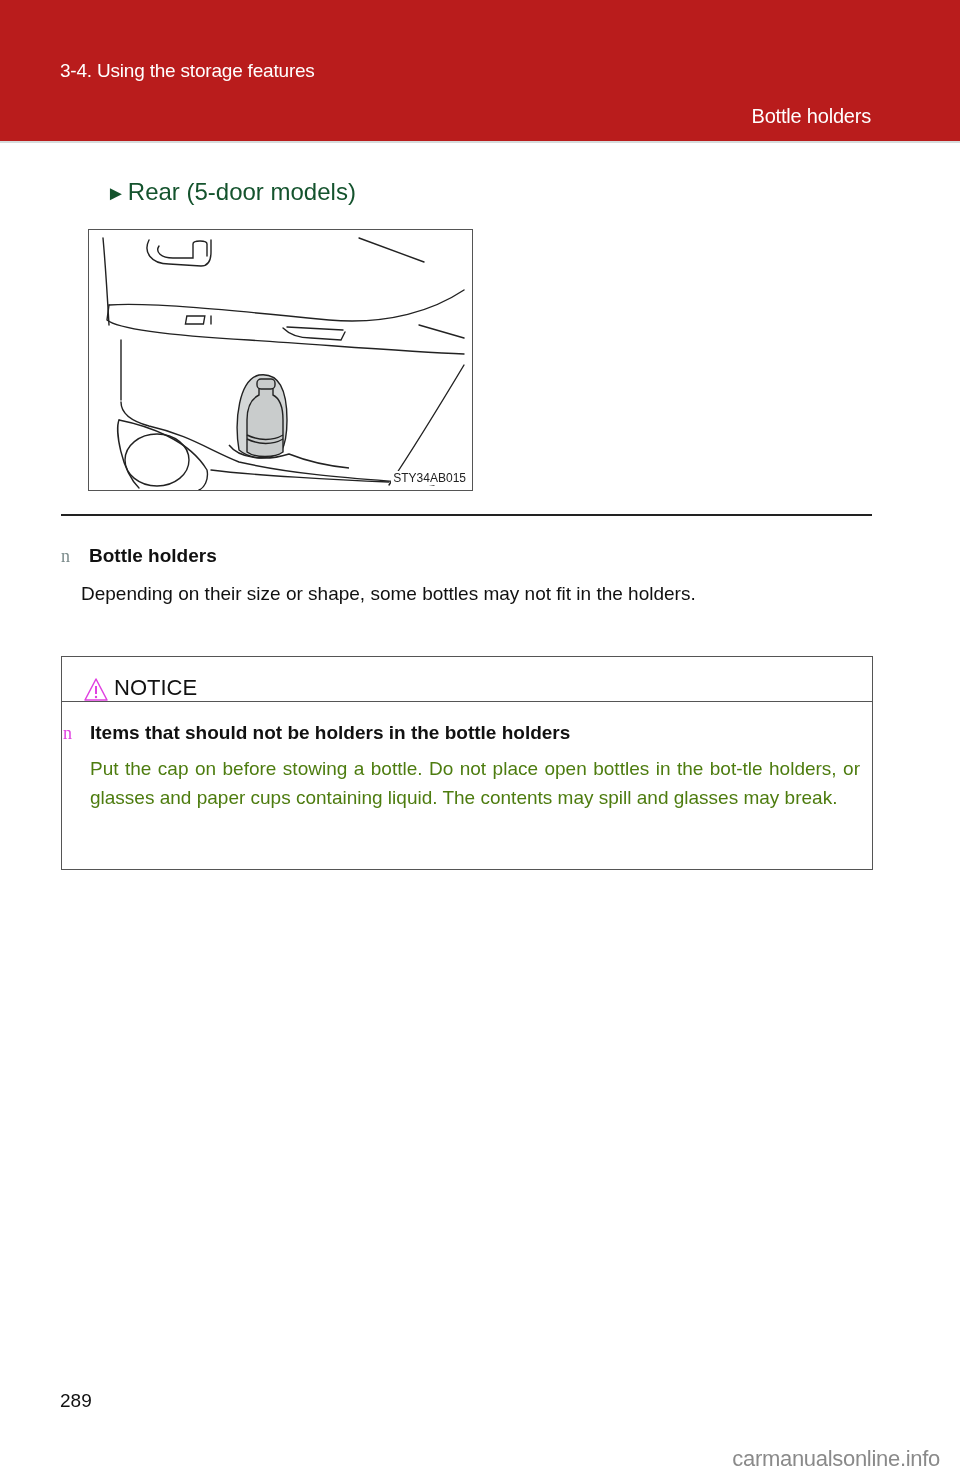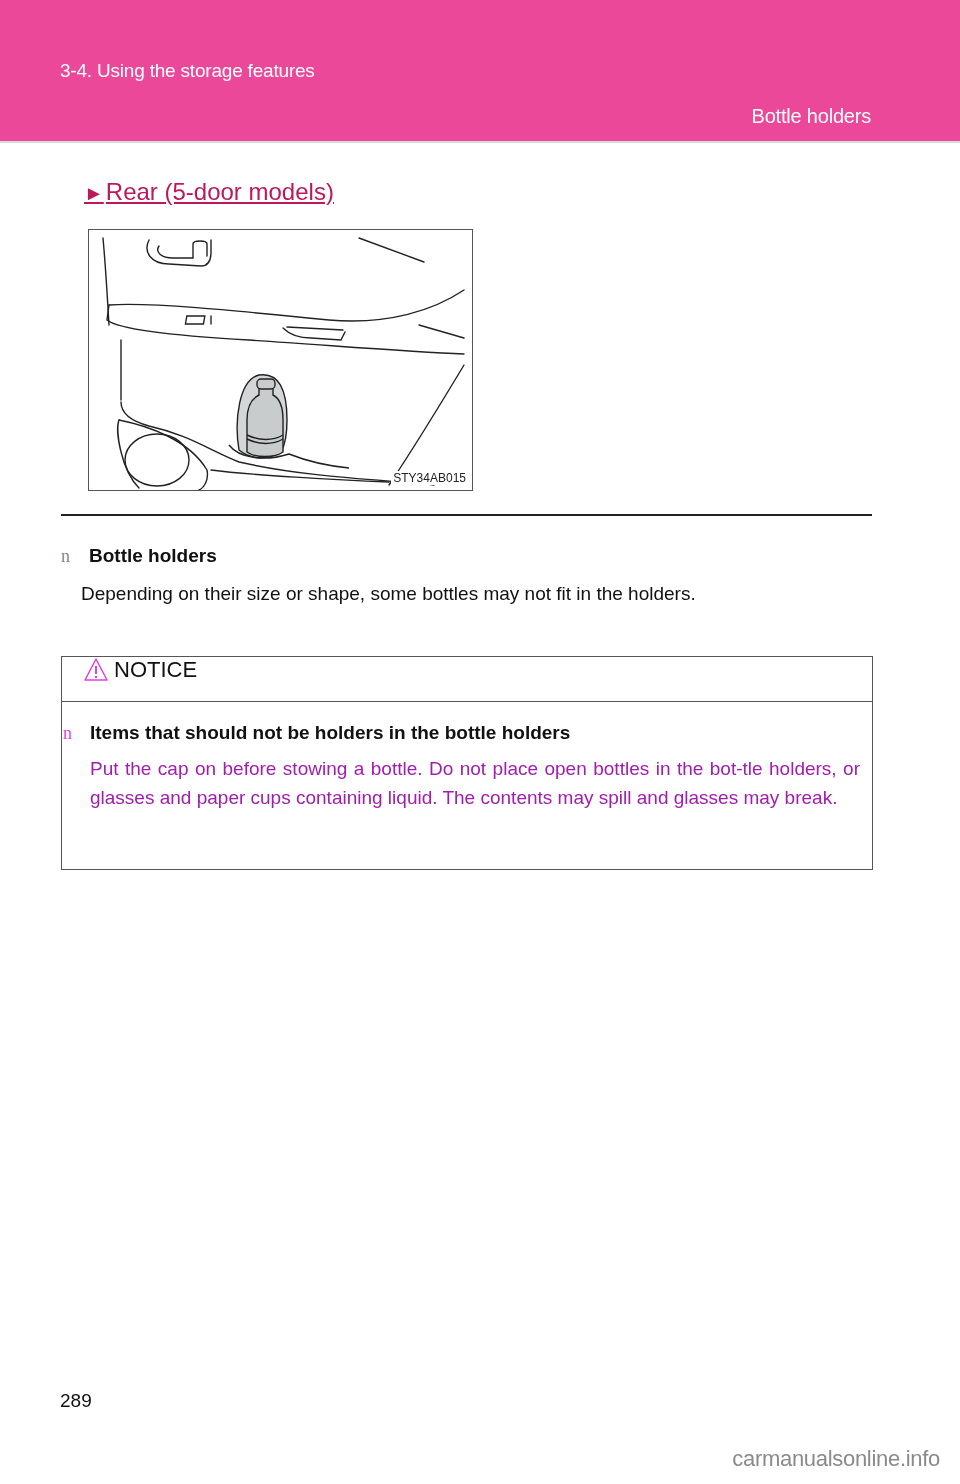--- a/index.html
+++ b/index.html
@@ -1,35 +1,35 @@
 <!DOCTYPE html>
 <html><head>
   <meta charset="utf-8">
   <style>
     * { box-sizing: border-box; margin: 0; padding: 0; }
     html, body { width: 960px; height: 1484px; background: #ffffff; overflow: hidden; }
     body { position: relative; font-family: "Liberation Sans", sans-serif; color: #1a1a1a; }
 
     .header {
       position: absolute; left: 0; top: 0; width: 960px; height: 143px;
-      background: #ec4899;
+      background: #b91c1c;
       border-bottom: 2px solid #d6dcdc;
     }
     .header .section {
       position: absolute; left: 60px; top: 60px;
       color: #ffffff; font-size: 19px; letter-spacing: -0.2px;
     }
     .header .topic {
       position: absolute; right: 89px; top: 105px;
       color: #ffffff; font-size: 20px; letter-spacing: -0.2px;
     }
 
     .subhead {
-      position: absolute; left: 84px; top: 178px;
-      font-size: 24px; color: #be185d; text-decoration: underline;
+      position: absolute; left: 106px; top: 178px;
+      font-size: 24px; color: #14532d;
     }
     .subhead .arrow { font-size: 20px; margin-right: 2px; }
 
     .figure {
       position: absolute; left: 88px; top: 229px; width: 385px; height: 262px;
       border: 1.5px solid #555;
       background: #fff;
       overflow: hidden;
     }
     .figure svg { position: absolute; left: 0; top: 0; }
@@ -48,29 +48,29 @@
     .note .bullet { font-family: "Liberation Serif", serif; color: #7a8a8a; font-size: 18px; width: 28px; }
     .note .title { font-weight: bold; font-size: 19px; color: #111; }
     .note .body { margin-left: 20px; margin-top: 12px; font-size: 19px; line-height: 29px; color: #111; }
 
     .notice {
       position: absolute; left: 61px; top: 656px; width: 812px; height: 214px;
       border: 1.5px solid #555;
     }
     .notice .notice-head {
       height: 45px; border-bottom: 1.5px solid #555;
-      display: flex; align-items: flex-start; padding-left: 22px;
+      display: flex; align-items: flex-end; padding-left: 22px;
     }
     .notice .notice-head svg { margin-right: 6px; }
     .notice .notice-label { font-size: 22px; color: #111; }
     .notice .notice-body { padding: 20px 12px 0 0; }
     .notice .title-row { display: flex; align-items: baseline; }
     .notice .bullet { font-family: "Liberation Serif", serif; color: #e040e0; font-size: 18px; width: 28px; padding-left: 1px; }
     .notice .title { font-weight: bold; font-size: 19px; color: #111; }
-    .notice .body { margin-left: 28px; margin-top: 10px; font-size: 19px; line-height: 29px; color: #a21caf; text-align: justify; }
+    .notice .body { margin-left: 28px; margin-top: 10px; font-size: 19px; line-height: 29px; color: #4d7c0f; text-align: justify; }
 
     .page-number { position: absolute; left: 60px; top: 1390px; font-size: 19px; color: #111; }
     .watermark { position: absolute; right: 20px; top: 1446px; font-size: 22px; color: #8a8a8a; letter-spacing: -0.3px; }
   </style>
 </head>
 <body>
 
 <div class="header">
   <div class="section">3-4. Using the storage features</div>
   <div class="topic">Bottle holders</div>

